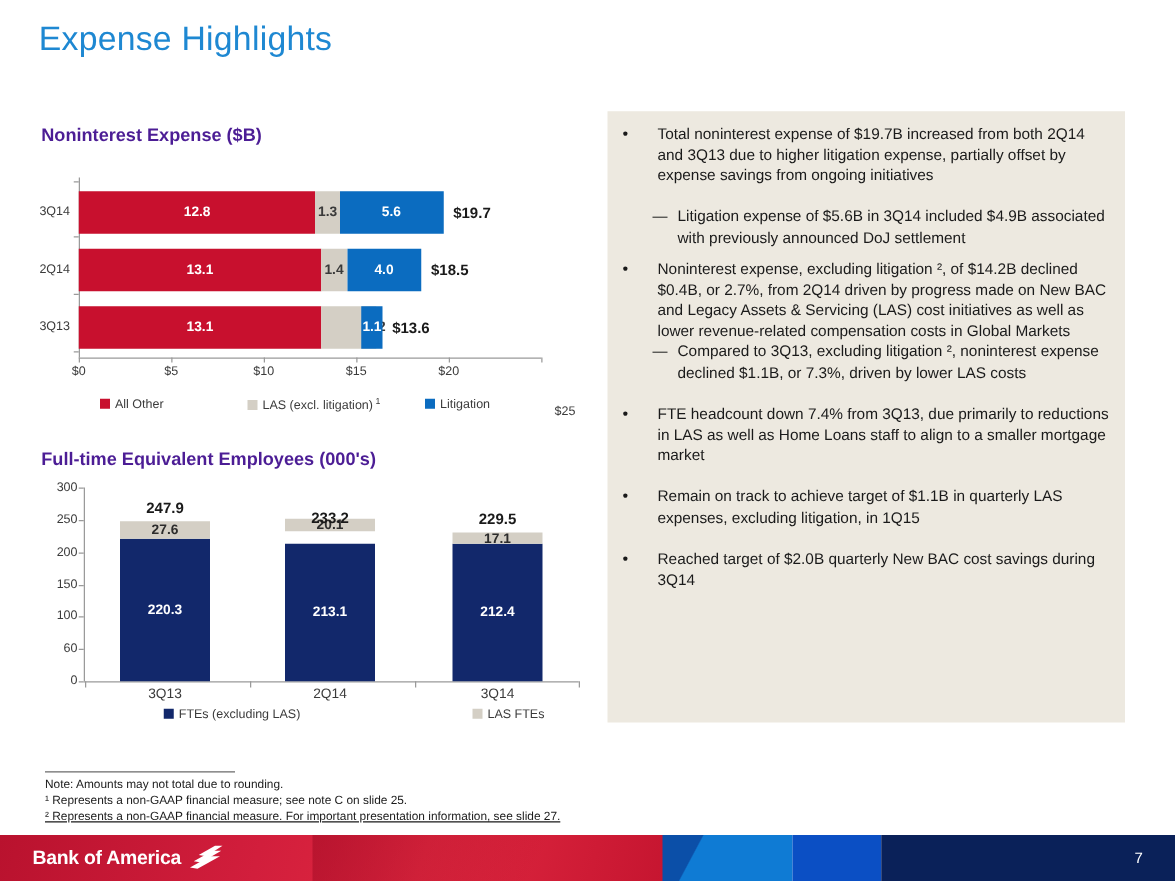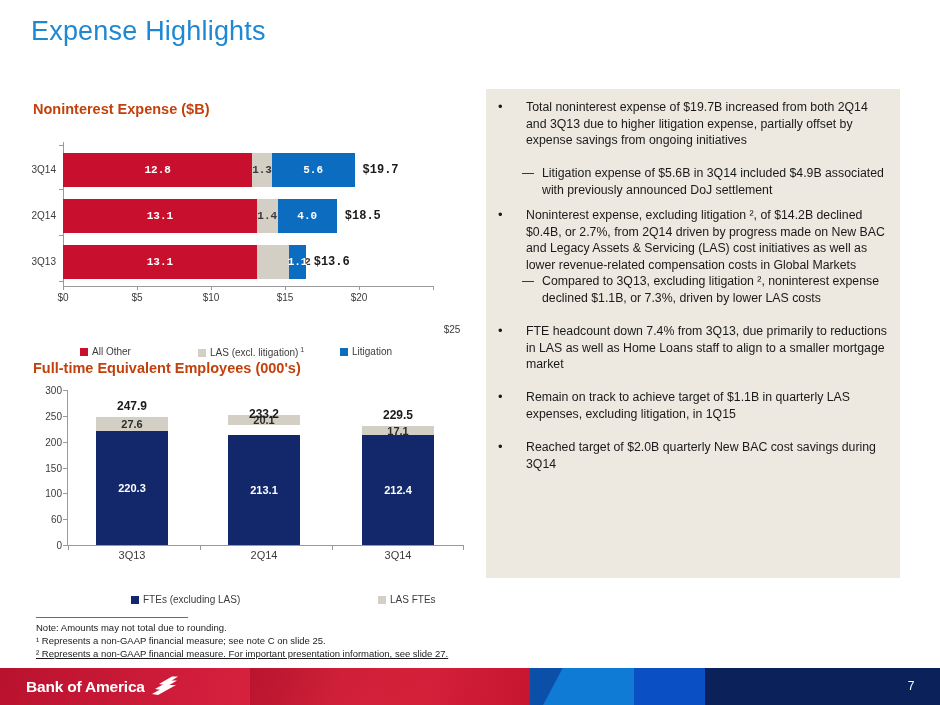--- a/index.html
+++ b/index.html
@@ -11,33 +11,33 @@
   .slide{position:absolute;inset:0;}
 
   
   #slide-title{
     position:absolute;left:31px;top:16px;
     font-size:27px;color:#1E88D2;font-weight:400;letter-spacing:.2px;
   }
 
   
   .section-heading{
-    position:absolute;font-size:14.5px;font-weight:bold;color:#c2410c;
+    position:absolute;font-size:14.5px;font-weight:bold;color:#4c1d95;
   }
   #chart1-heading{left:33px;top:101px;}
   #chart2-heading{left:33px;top:360px;}
 
   
   #chart1{position:absolute;left:20px;top:140px;width:450px;height:195px;}
   .c1-row{position:absolute;left:0;width:450px;height:34px;}
   .c1-label{
     position:absolute;left:0;width:36px;text-align:right;
     font-size:10px;color:#3b3b3b;line-height:34px;
   }
-  .c1-track{position:absolute;left:43px;top:0;height:48px;width:370px;font-family:Liberation Mono, monospace;}
+  .c1-track{position:absolute;left:43px;top:0;height:48px;width:370px;}
   .c1-seg{
     position:absolute;top:0;height:34px;
     display:flex;align-items:center;justify-content:center;
     font-size:11px;font-weight:bold;color:#ffffff;box-sizing:border-box;
   }
   .c1-seg.allother{background:#C8102E;}
   .c1-seg.las{background:#D4CFC5;color:#3a3a3a;}
   .c1-seg.litigation{background:#0B6CC0;}
   .c1-total{
     position:absolute;top:0;height:34px;line-height:34px;
@@ -52,21 +52,21 @@
   }
   .c1-tick{position:absolute;top:146px;width:1px;height:4px;background:#9a9a9a;}
   .c1-ticklabel{
     position:absolute;top:152px;font-size:10px;color:#3b3b3b;
     transform:translateX(-50%);white-space:nowrap;
   }
   .c1-ytick{position:absolute;left:39px;width:4px;height:1px;background:#9a9a9a;}
 
   
   .legend{position:absolute;font-size:10px;color:#3b3b3b;}
-  .legend-item{position:absolute;white-space:nowrap;margin-top:28px;}
+  .legend-item{position:absolute;white-space:nowrap;}
   .legend-swatch{
     display:inline-block;width:8px;height:8px;margin-right:4px;vertical-align:-1px;
   }
   .sup{font-size:7px;vertical-align:super;}
 
   
   #chart2{position:absolute;left:20px;top:385px;width:450px;height:175px;}
   #c2-plot{position:absolute;left:48px;top:5px;width:395px;height:155px;}
   #c2-vaxis{position:absolute;left:47px;top:5px;width:1px;height:155px;background:#9a9a9a;}
   #c2-axisline{position:absolute;left:47px;top:160px;width:396px;height:1px;background:#9a9a9a;}

